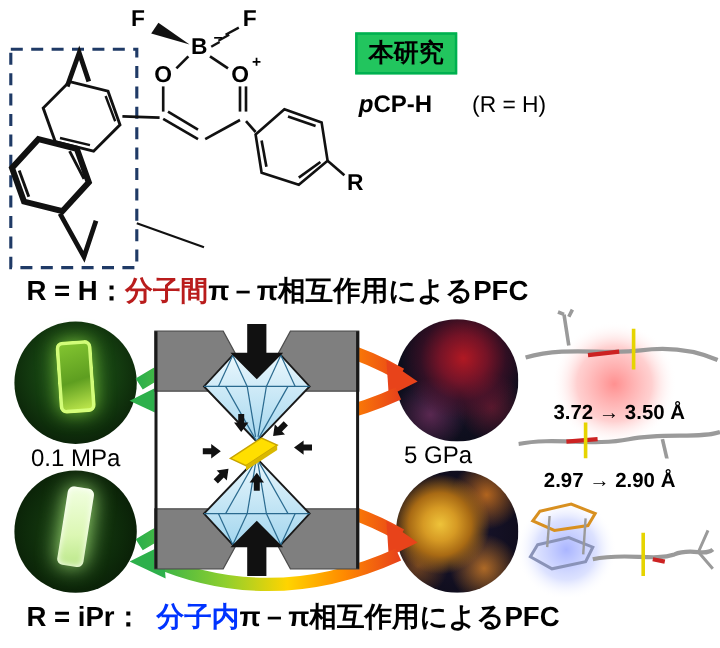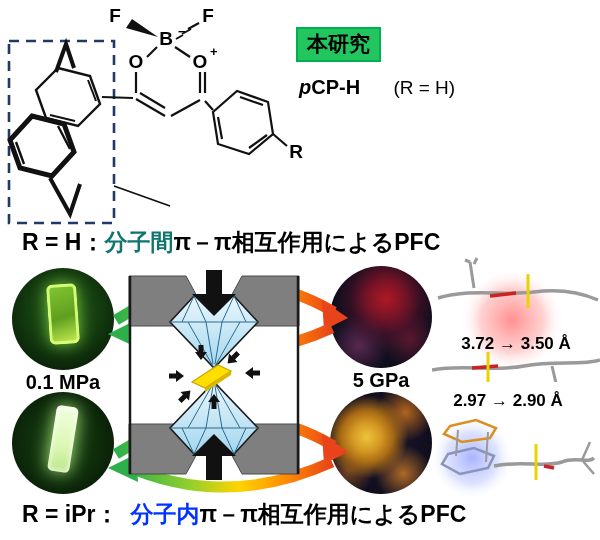--- a/index.html
+++ b/index.html
@@ -12,21 +12,21 @@
             padding:1px 9px 2px 9px;font-size:21px;font-weight:bold;color:#000;background:#22c55e;}
   .compounds{position:absolute;left:299px;top:74px;font-size:20px;line-height:27px;color:#000;white-space:nowrap;}
   .cmp-prefix{font-style:italic;font-weight:bold;}
   .cmp-name{font-weight:bold;}
   .cmp-detail{font-weight:normal;font-size:19px;padding-left:28px;}
 
   
   .heading{position:absolute;left:22px;font-size:23px;font-weight:bold;white-space:nowrap;color:#000;}
   .heading-top{top:227px;}
   .heading-bottom{top:499px;}
-  .em-red{color:#0f766e;}
+  .em-red{color:#b91c1c;}
   .em-blue{color:#0033ff;margin-left:12px;}
 
   
   .cyclo-label{position:absolute;left:172px;top:193px;font-size:19px;font-weight:600;color:#000;white-space:nowrap;}
 
   
   .photo{position:absolute;width:102px;height:102px;border-radius:50%;}
   .photo-ambient-h{left:12px;top:268px;background:radial-gradient(circle at 50% 42%,#215a1b 0%,#143d10 45%,#0a2008 80%,#071505 100%);}
   .photo-ambient-ipr{left:12px;top:392px;background:radial-gradient(circle at 48% 50%,#1a4414 0%,#0d2a0a 55%,#061204 100%);}
   .photo-high-h{left:330px;top:266px;
@@ -43,23 +43,23 @@
         radial-gradient(circle at 18% 78%, rgba(190,110,35,0.55) 0%, rgba(0,0,0,0) 22%),
         radial-gradient(circle at 50% 50%, #1a1630 0%, #0c0a16 100%);}
   .crystal-ambient-h{position:absolute;left:36px;top:16px;width:30px;height:60px;border-radius:6px;
       transform:rotate(-4deg);
       background:linear-gradient(165deg,#86c832 0%,#5e9e20 55%,#cdf253 100%);
       box-shadow:inset 0 0 0 3px rgba(214,255,125,0.95), 0 0 16px rgba(150,230,70,0.8);}
   .crystal-ambient-ipr{position:absolute;left:40px;top:14px;width:22px;height:66px;border-radius:5px;
       transform:rotate(9deg);
       background:linear-gradient(170deg,#f2ffe2 0%,#dcf7b4 60%,#b9e687 100%);
       box-shadow:0 0 18px rgba(190,255,140,0.9), inset 0 0 6px #ffffff;}
-  .photo-label{position:absolute;width:106px;text-align:center;font-size:20px;font-weight:bold;color:#000;}
+  .photo-label{position:absolute;width:106px;text-align:center;font-size:20px;font-weight:normal;color:#000;}
   .label-ambient{left:10px;top:371px;}
-  .label-high{left:328px;top:369px;}
+  .label-high{left:312px;top:369px;}
 
   .dist-text{font:bold 17px "Liberation Sans",sans-serif;fill:#000;}
   .atom-text{font:600 19px "Liberation Sans",sans-serif;fill:#000;}
   .charge-text{font:600 13px "Liberation Sans",sans-serif;fill:#000;}
 </style>
 </head>
 <body>
 
 <div class="canvas">
 

